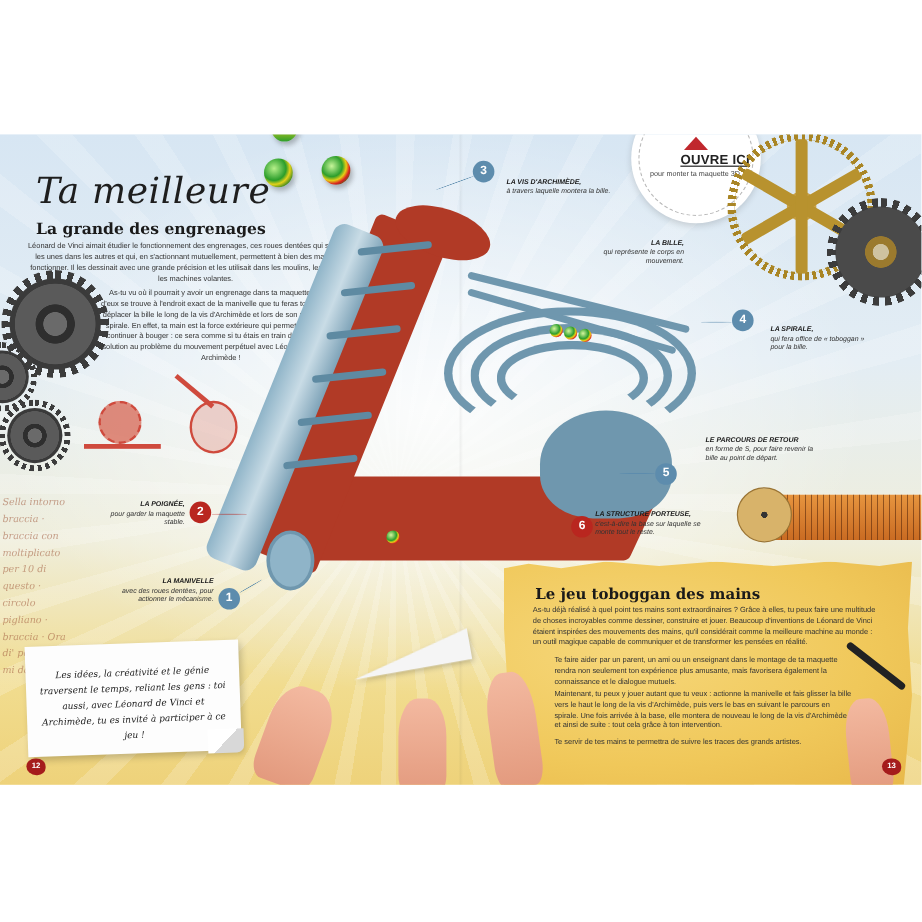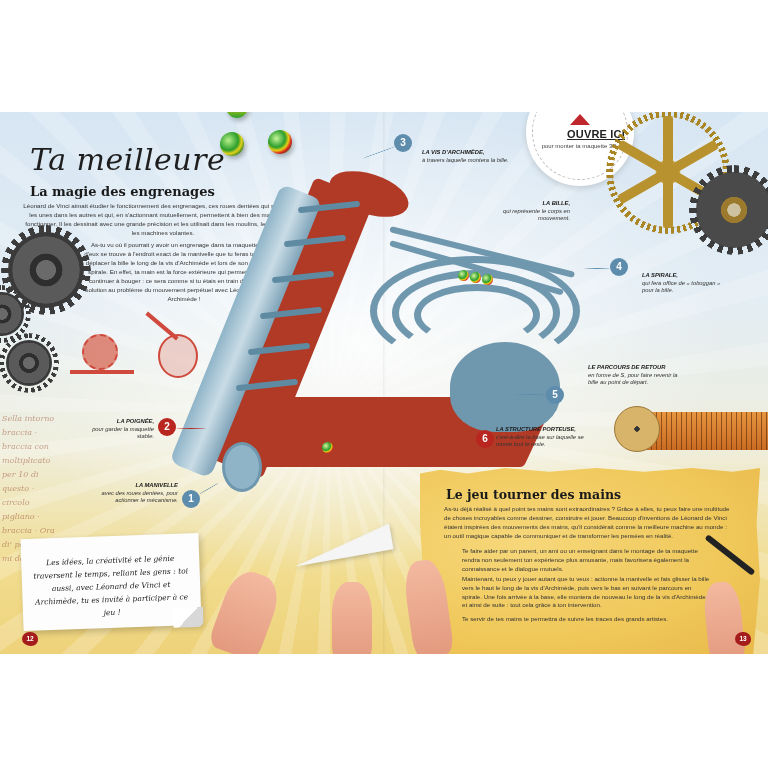--- a/index.html
+++ b/index.html
@@ -140,21 +140,21 @@
   <div class="gear gear-dark g-left2">
       <div class="gear-teeth"></div>
     </div>
   <div class="gear gear-dark g-left3">
       <div class="gear-teeth"></div>
     </div>
 
   <div class="handwriting-bg">Sella intorno braccia · braccia con moltiplicato per 10 di questo · circolo pigliano · braccia · Ora di' per la che mi darà 10</div>
 
   <div class="title-script">Ta meilleure</div>
-  <div class="section-heading h-gears">La magie des engrenages</div>
+  <div class="section-heading h-gears">La grande des engrenages</div>
   <div class="body-text intro-p1">Léonard de Vinci aimait étudier le fonctionnement des engrenages, ces roues dentées qui s'emboîtent les unes dans les autres et qui, en s'actionnant mutuellement, permettent à bien des machines de fonctionner. Il les dessinait avec une grande précision et les utilisait dans les moulins, les horloges et les machines volantes.</div>
   <div class="body-text intro-p2">As-tu vu où il pourrait y avoir un engrenage dans ta maquette ? L'un d'eux se trouve à l'endroit exact de la manivelle que tu feras tourner pour déplacer la bille le long de la vis d'Archimède et lors de son parcours en spirale. En effet, ta main est la force extérieure qui permet à la bille de continuer à bouger : ce sera comme si tu étais en train de chercher la solution au problème du mouvement perpétuel avec Léonard de Vinci et Archimède !</div>
 
   <div class="marble m0"></div>
   <div class="marble m1"></div>
   <div class="marble m2"></div>
 
   <div class="sketch sk-gear"></div>
   <div class="sketch sk-axle"></div>
   <div class="sketch sk-wheel"></div>
@@ -243,21 +243,21 @@
   <div class="badge-num b-red" style="left:476px; top:318px;">6</div>
   <div class="callout" style="left:496px; top:314px; width:90px;">
     <div class="ct">La structure porteuse,</div>
     <div>c'est-à-dire la base sur laquelle se monte tout le reste.</div>
   </div>
 
   <div class="ruler"></div>
   <div class="ruler-disc"></div>
 
   <div class="parchment"></div>
-  <div class="section-heading h-hands">Le jeu tourner des mains</div>
+  <div class="section-heading h-hands">Le jeu toboggan des mains</div>
   <div class="body-text p-hands1">As-tu déjà réalisé à quel point tes mains sont extraordinaires ? Grâce à elles, tu peux faire une multitude de choses incroyables comme dessiner, construire et jouer. Beaucoup d'inventions de Léonard de Vinci étaient inspirées des mouvements des mains, qu'il considérait comme la meilleure machine au monde : un outil magique capable de communiquer et de transformer les pensées en réalité.</div>
   <div class="body-text p-hands2">Te faire aider par un parent, un ami ou un enseignant dans le montage de ta maquette rendra non seulement ton expérience plus amusante, mais favorisera également la connaissance et le dialogue mutuels.</div>
   <div class="body-text p-hands3">Maintenant, tu peux y jouer autant que tu veux : actionne la manivelle et fais glisser la bille vers le haut le long de la vis d'Archimède, puis vers le bas en suivant le parcours en spirale. Une fois arrivée à la base, elle montera de nouveau le long de la vis d'Archimède, et ainsi de suite : tout cela grâce à ton intervention.</div>
   <div class="body-text p-hands4">Te servir de tes mains te permettra de suivre les traces des grands artistes.</div>
 
   <div class="hand hand-l"></div>
   <div class="plane"></div>
   <div class="hand hand-m"></div>
   <div class="hand hand-r"></div>
   <div class="marker"></div>

